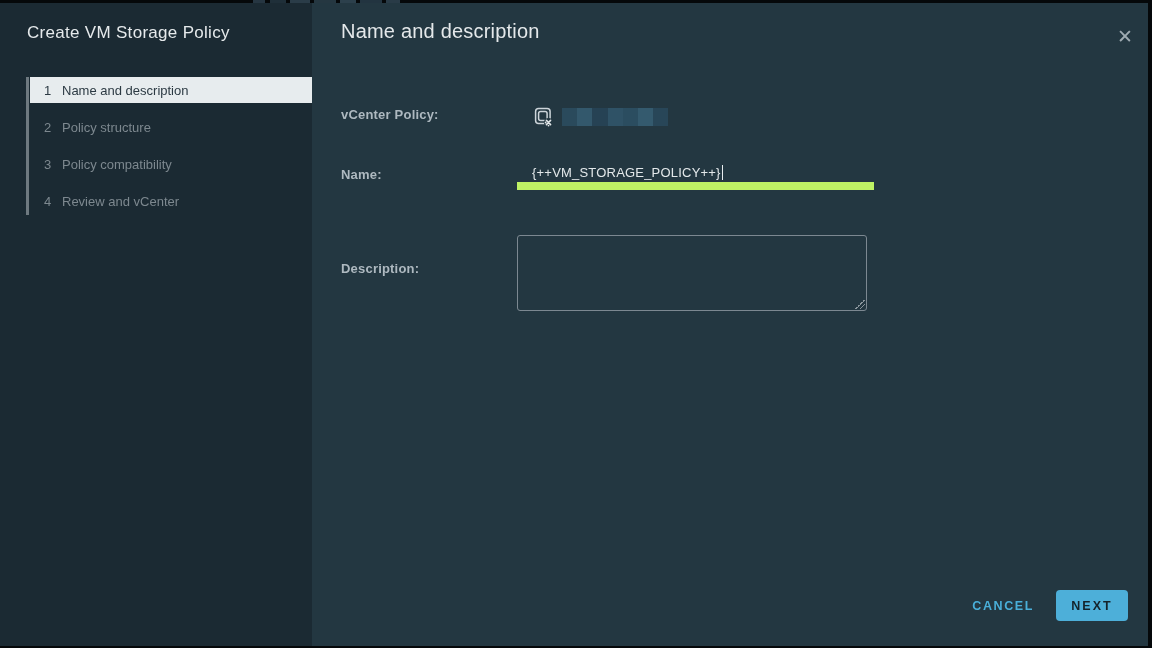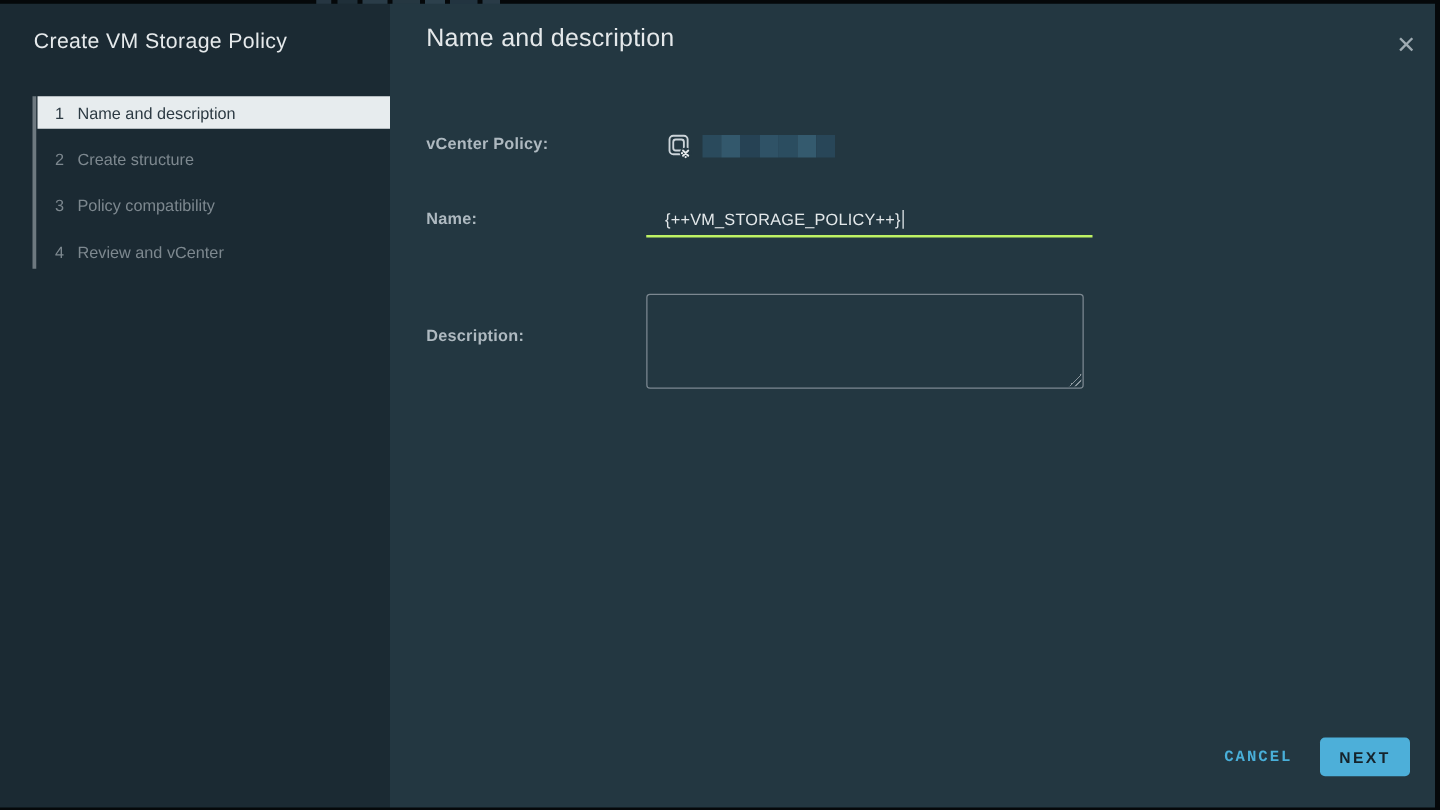--- a/index.html
+++ b/index.html
@@ -79,21 +79,21 @@
   .lbl-desc { top: 230px; margin-top: 28px; }
 
   .vcenter-field { position: absolute; left: 222px; top: 104px; display: flex; align-items: flex-start; }
   .vcenter-icon { width: 21px; height: 22px; margin-right: 7px; }
   .redacted-value { display: flex; height: 18px; margin-top: 1px; }
   .redacted-value div { width: 15.2px; height: 18px; }
 
   .name-input {
     position: absolute; left: 205px; top: 160px;
     width: 357px; height: 27px;
-    border: none; border-bottom: 2px solid #bef264;
+    border: none; border-bottom: 8px solid #bef264;
     background: transparent;
     display: flex; align-items: center;
     padding-left: 15px;
     font-size: 13px; color: #e3e8ea; letter-spacing: .2px;
     cursor: text;
   }
   .caret { display: inline-block; width: 1px; height: 15px; background: #e8edef; margin-left: 1px; }
 
   .desc-wrap {
     position: absolute; left: 205px; top: 232px;
@@ -115,21 +115,21 @@
   }
 
   .footer {
     position: absolute; right: 20px; bottom: 25px;
     display: flex; align-items: center; gap: 22px;
   }
   .cancel-btn {
     background: none; border: none;
     color: #49afd9; font-size: 12.5px; font-weight: bold;
     letter-spacing: 1.6px; cursor: pointer;
-    font-family: Liberation Mono, monospace;
+    font-family: Liberation Sans, sans-serif;
   }
   .next-btn {
     background: #4dafd9; border: none; border-radius: 4px;
     color: #15232b; font-size: 12.5px; font-weight: bold;
     letter-spacing: 2px; cursor: pointer;
     padding: 9px 0; min-width: 72px; height: 31px;
     font-family: "Liberation Sans", sans-serif;
   }
 </style>
 </head>
@@ -150,21 +150,21 @@
   <div class="sidebar">
     <div class="wizard-title">Create VM Storage Policy</div>
     <div class="steps-bar"></div>
     <div class="steps">
       <div class="step active">
         <span class="step-num">1</span>
         <span class="step-label">Name and description</span>
       </div>
       <div class="step">
         <span class="step-num">2</span>
-        <span class="step-label">Create structure</span>
+        <span class="step-label">Policy structure</span>
       </div>
       <div class="step">
         <span class="step-num">3</span>
         <span class="step-label">Policy compatibility</span>
       </div>
       <div class="step">
         <span class="step-num">4</span>
         <span class="step-label">Review and vCenter</span>
       </div>
     </div>

